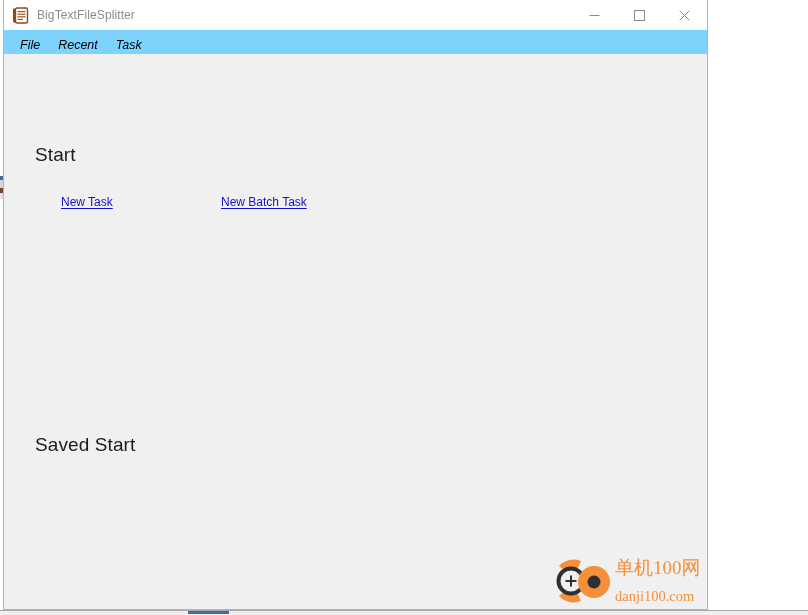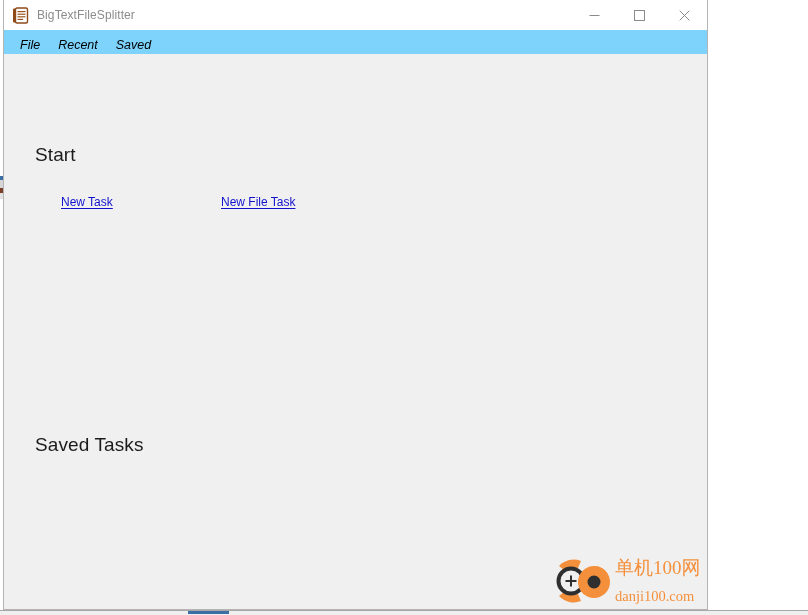--- a/index.html
+++ b/index.html
@@ -233,35 +233,35 @@
           <line x1="10.3" y1="0.7" x2="0.7" y2="10.3" stroke="#8b8b8b" stroke-width="1"></line>
         </svg>
       </button>
 
     </div>
   </div>
 
   <div id="menubar">
     <div class="menu-item">File</div>
     <div class="menu-item">Recent</div>
-    <div class="menu-item">Saved</div>
+    <div class="menu-item">Task</div>
   </div>
 
   <div id="content">
 
     <div id="start-title" class="section-title">Start</div>
 
     <a id="link-new-task" class="applink">New Task</a>
 
-    <a id="link-new-batch-task" class="applink">New File Task</a>
+    <a id="link-new-batch-task" class="applink">New Batch Task</a>
 
 
     <div id="recent-list" style="position:absolute;left:31px;top:212px;width:740px;height:150px;"></div>
 
-    <div id="saved-title" class="section-title">Saved Tasks</div>
+    <div id="saved-title" class="section-title">Saved Start</div>
 
     <div id="saved-list" style="position:absolute;left:31px;top:412px;width:740px;height:160px;"></div>
 
     <div id="watermark">
       <div id="wm-logo">
         <svg width="62" height="46" viewBox="0 0 62 46" aria-hidden="true">
           <path d="M30 3 A20 20 0 0 0 8 8 L14 13 A13 13 0 0 1 27 10 Z" fill="#f4903c"></path>
           <path d="M8 38 A20 20 0 0 0 30 43 L27 36 A13 13 0 0 1 14 33 Z" fill="#f4903c"></path>
           <circle cx="20" cy="23" r="12.5" fill="none" stroke="#2f2f2f" stroke-width="4"></circle>
           <line x1="14.5" y1="23" x2="25.5" y2="23" stroke="#2f2f2f" stroke-width="2"></line>

